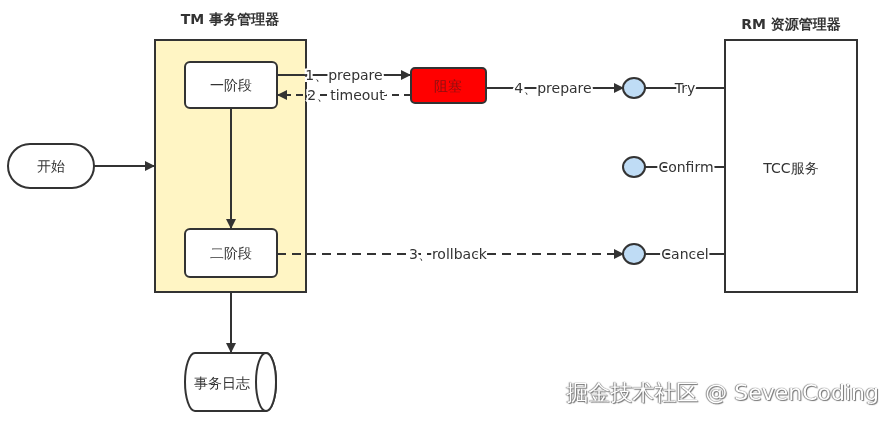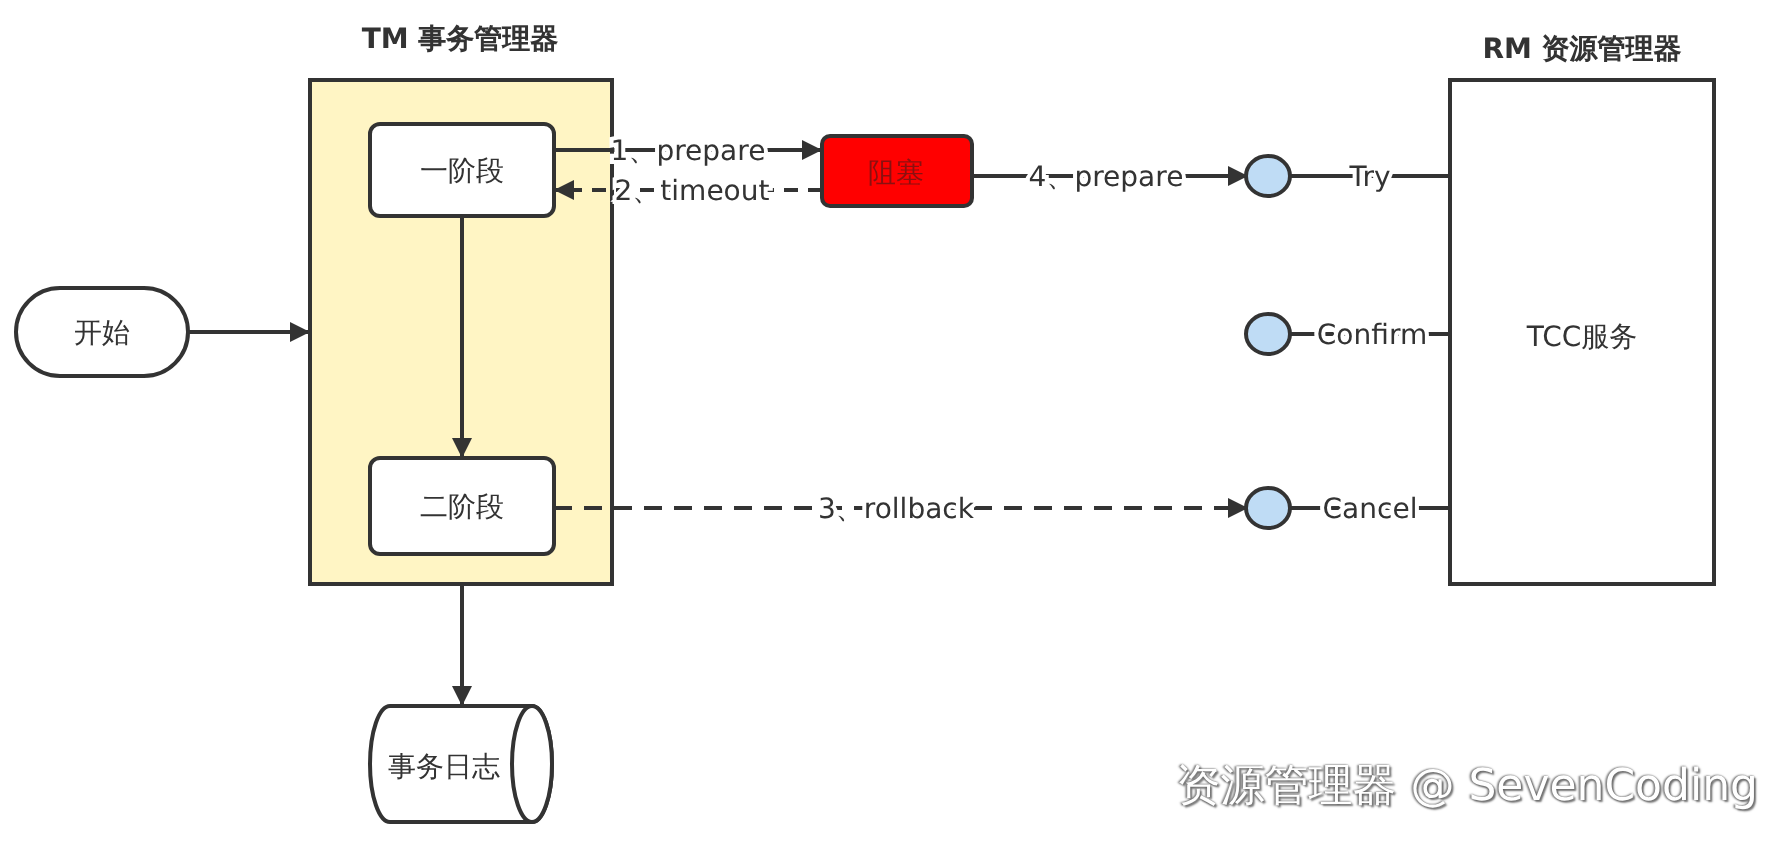--- a/index.html
+++ b/index.html
@@ -73,13 +73,13 @@
 
   <line x1="645" y1="167" x2="725" y2="167" stroke="#333" stroke-width="2"></line>
   <ellipse cx="634" cy="167" rx="11" ry="10" fill="#bfdcf5" stroke="#333" stroke-width="2"></ellipse>
   <text class="lbl" x="686" y="172" text-anchor="middle" style="paint-order:stroke" stroke="#fff" stroke-width="4">Confirm</text>
 
   <line x1="645" y1="254" x2="725" y2="254" stroke="#333" stroke-width="2"></line>
   <ellipse cx="634" cy="254" rx="11" ry="10" fill="#bfdcf5" stroke="#333" stroke-width="2"></ellipse>
   <text class="lbl" x="685" y="259" text-anchor="middle" style="paint-order:stroke" stroke="#fff" stroke-width="4">Cancel</text>
 </svg>
 
-<div class="watermark">资源管理器 @ SevenCoding</div>
+<div class="watermark">掘金技术社区 @ SevenCoding</div>
 
 </body></html>

